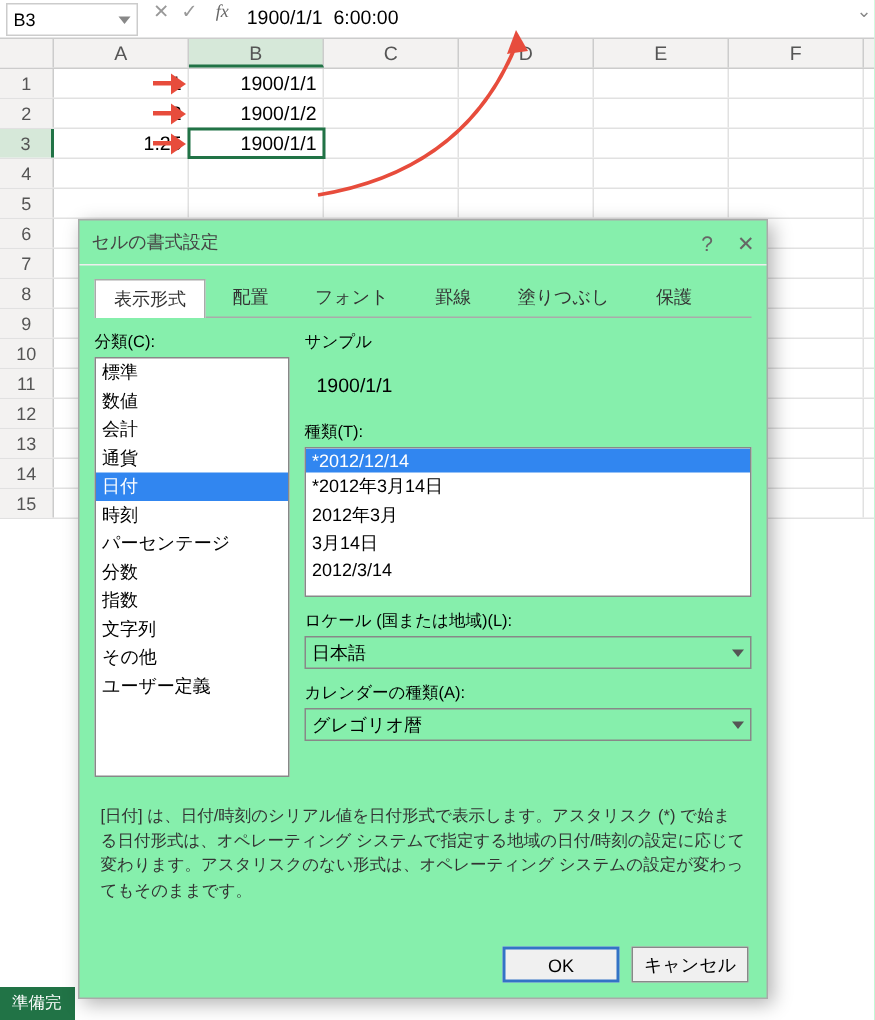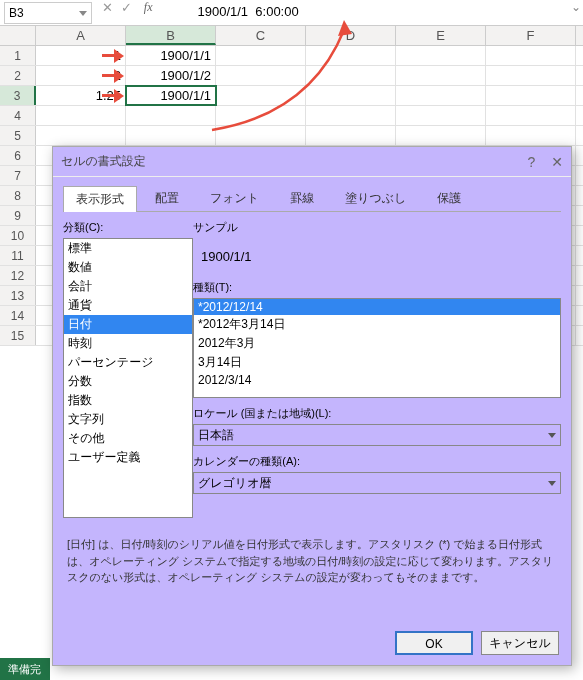--- a/index.html
+++ b/index.html
@@ -4,21 +4,21 @@
 <style>
 * { box-sizing: border-box; margin: 0; padding: 0; font-family: "Meiryo UI", "MS PGothic", sans-serif; }
 body { background: #fff; width: 583px; height: 680px; position: relative; overflow: hidden; font-size: 12px; }
 
 
 .formula-row { display: flex; align-items: flex-start; height: 26px; border-bottom: 1px solid #ccc; background: #fff; }
 .name-box { width: 88px; height: 22px; margin: 2px 4px; border: 1px solid #ccc; display:flex; align-items:center; justify-content:space-between; padding:0 4px; font-size:12px;}
 .name-box .dd { width:0;height:0;border-left:4px solid transparent;border-right:4px solid transparent;border-top:5px solid #888;}
 .fx-btns { display:flex; gap:8px; padding:0 6px; color:#999; font-size:13px;}
 .fx-label { font-style: italic; font-family: "Times New Roman", serif; color:#666; padding:0 6px;}
-.formula-input { flex:1; height:22px; border:none; outline:none; font-size:13px; padding-left:6px;margin-left:33px;}
+.formula-input { flex:1; height:22px; border:none; outline:none; font-size:13px; padding-left:6px;}
 .fb-dd { width:14px; text-align:center; color:#888;}
 
 
 .grid { position: relative; }
 .hdr-row { display:flex; height:20px; background:#f3f2f1; border-bottom:1px solid #ccc;}
 .corner { width:36px; border-right:1px solid #ccc; background:#f3f2f1;}
 .col-hdr { width:90px; text-align:center; line-height:20px; border-right:1px solid #ccc; color:#555; font-size:13px;}
 .col-hdr.sel { background:#d6e8d9; border-bottom:2px solid #217346;}
 .row { display:flex; height:20px; border-bottom:1px solid #e1e1e1;}
 .row-hdr { width:36px; text-align:center; line-height:20px; border-right:1px solid #ccc; background:#f3f2f1; color:#555;}
@@ -27,29 +27,29 @@
 .cell.active { outline:2px solid #217346; outline-offset:-1px; z-index:2; background:#fff;}
 .arrow-r { position:absolute; left:-24px; top:2px; width:24px; height:16px;}
 .arrow-r::before { content:""; position:absolute; left:0; top:6px; width:14px; height:3px; background:#e74c3c;}
 .arrow-r::after { content:""; position:absolute; left:12px; top:1px; width:0; height:0; border-top:7px solid transparent; border-bottom:7px solid transparent; border-left:10px solid #e74c3c;}
 .status-bar { position:absolute; bottom:0; left:0; height:22px; background:#217346; color:#fff; padding:0 8px; line-height:22px; font-size:11px; width:50px;}
 
 
 .curve { position:absolute; left:210px; top:14px; width:160px; height:120px; pointer-events:none; z-index:3;}
 
 
-.dialog { position:absolute; left:52px; top:146px; width:520px; height:520px; background:#c4b5fd; border:1px solid #aaa; box-shadow:3px 3px 12px rgba(0,0,0,.3); z-index:10;}
+.dialog { position:absolute; left:52px; top:146px; width:460px; height:520px; background:#86efac; border:1px solid #aaa; box-shadow:3px 3px 12px rgba(0,0,0,.3); z-index:10;}
 .titlebar { height:30px; display:flex; align-items:center; justify-content:space-between; padding:0 8px; border-bottom:1px solid #eee;}
 .titlebar .title { font-size:12px; color:#444;}
 .titlebar .ctrls { display:flex; gap:16px; color:#666; font-size:14px;}
 .tabs { display:flex; padding:8px 10px 0; gap:5px;text-align:center;}
 .tab { padding:4px 12px; font-size:12px; border:1px solid transparent; border-bottom:none; color:#333; cursor:pointer;}
 .tab.active { border-color:#aaa; background:#fff; position:relative; top:1px;}
 .tab-underline { border-bottom:1px solid #aaa; margin:0 10px;}
-.dlg-body { display:flex; padding:8px 10px; }
+.dlg-body { display:flex; padding:8px 10px; gap:10px;}
 .left-col { width:130px;}
 .lbl { font-size:11px; margin-bottom:3px; display:block;}
 .cat-list { width:130px; height:280px; border:1px solid #888; overflow:hidden; font-size:12px; background:#fff;}
 .cat-list div { padding:1px 4px; cursor:default;}
 .cat-list .sel { background:#3186f0; color:#fff;}
 .right-col { flex:1;}
 .sample-box { border:none; margin-bottom:8px;}
 .sample-label { font-size:11px; margin-bottom:12px;}
 .sample-val { padding:2px 8px 8px; font-size:13px;}
 .type-list { width:100%; height:100px; border:1px solid #888; overflow-y:scroll; font-size:12px; background:#fff; margin-bottom:8px;}

